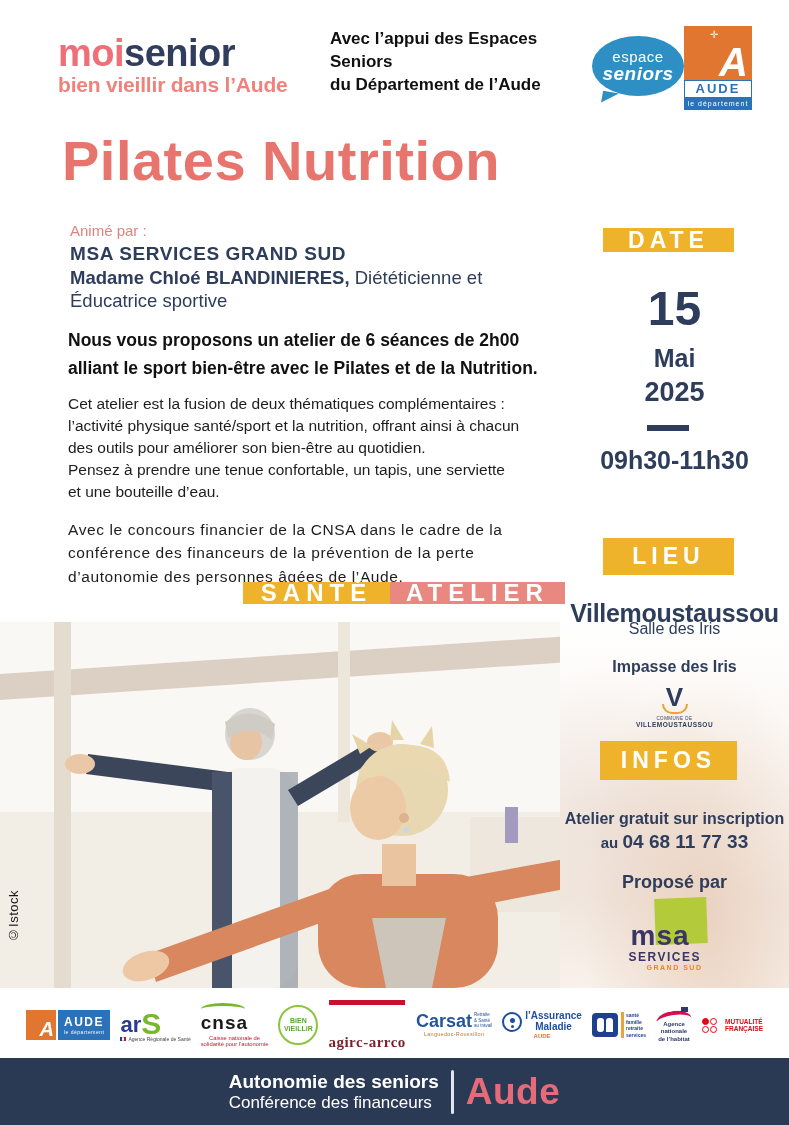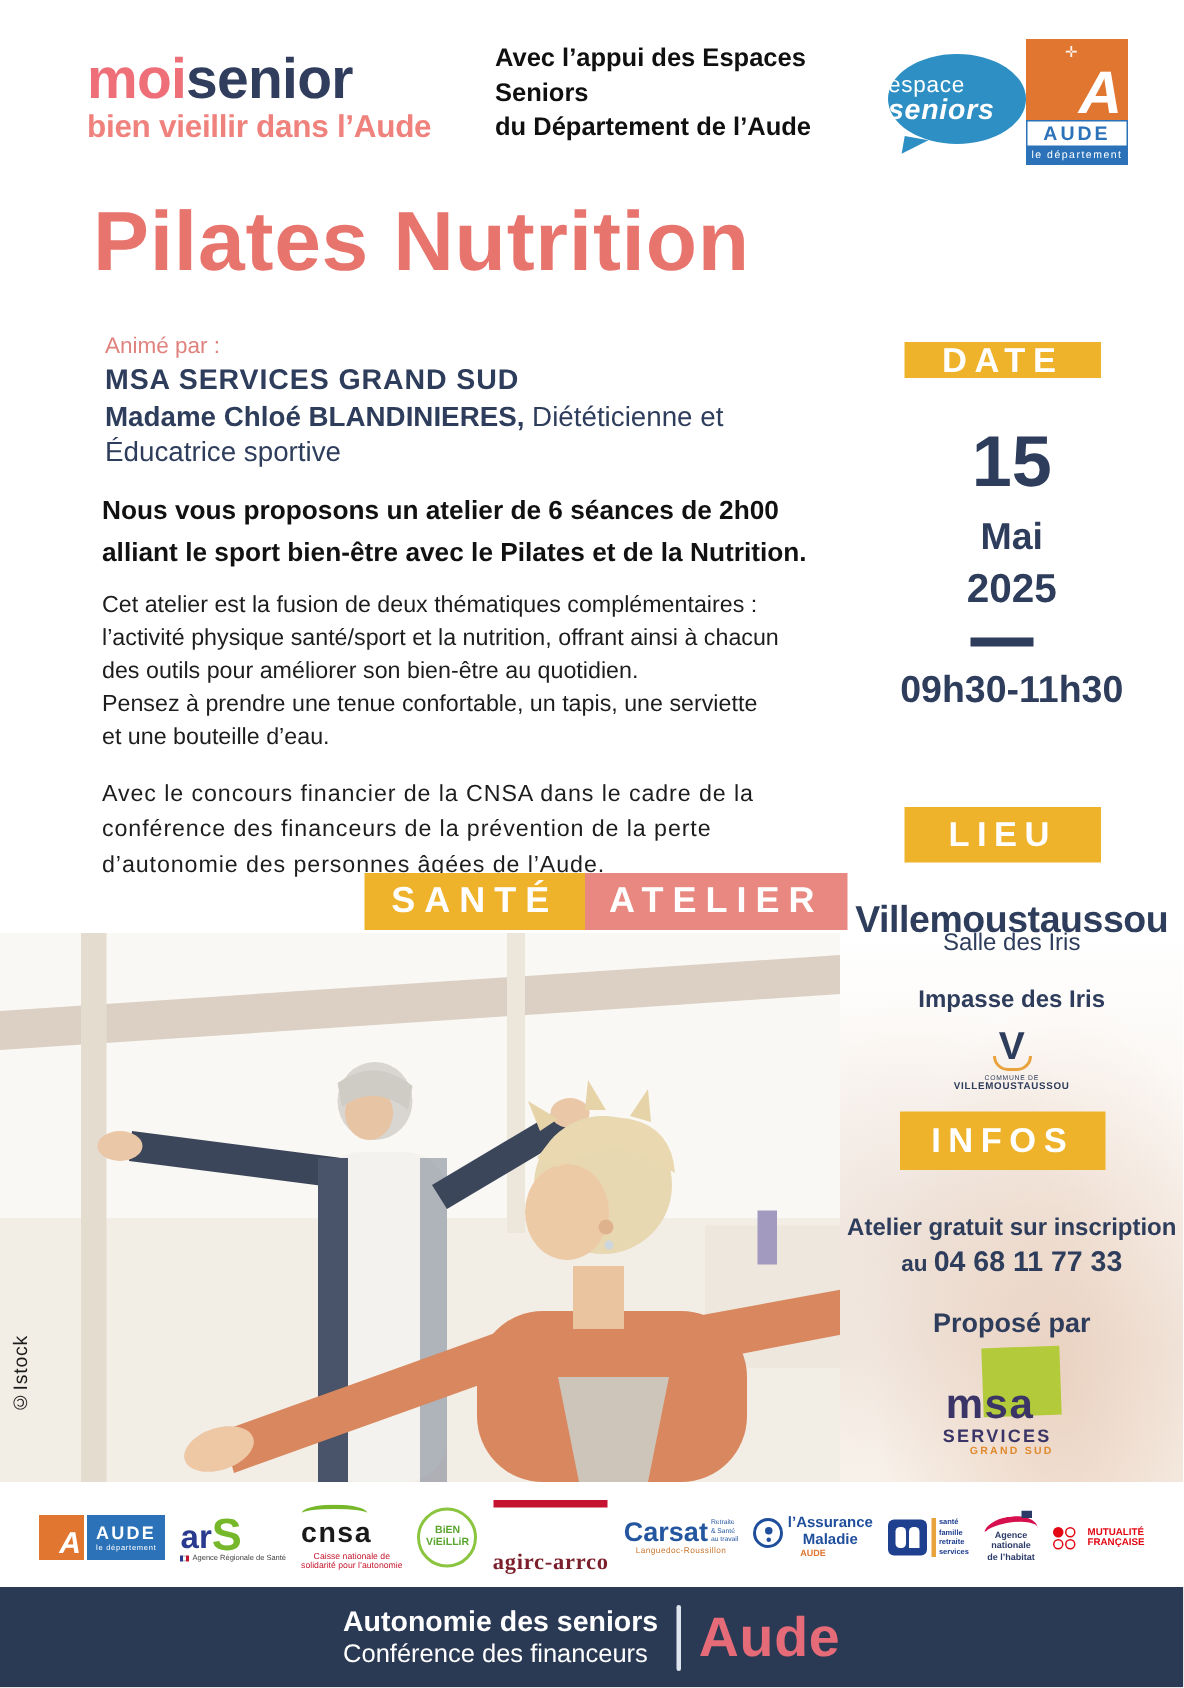--- a/index.html
+++ b/index.html
@@ -13,21 +13,21 @@
   .brand-moi{color:#ee6f78;}
   .brand-senior{color:#303d5c;}
   .brand-tagline{font-size:21px;font-weight:700;color:#f0827d;margin-top:2px;letter-spacing:-0.2px;}
   .support-text{
     position:absolute;left:330px;top:28px;width:270px;
     font-size:17px;font-weight:700;color:#101010;line-height:1.35;white-space:pre-line;
   }
   .espace-logo{position:absolute;left:592px;top:36px;width:92px;height:62px;}
   .espace-bubble{
     width:92px;height:60px;background:#2d8fc3;border-radius:50%;
-    display:flex;flex-direction:column;align-items:flex-start;justify-content:center;color:#fff;
+    display:flex;flex-direction:column;align-items:center;justify-content:center;color:#fff;
     position:relative;
   }
   .espace-bubble::after{
     content:"";position:absolute;left:10px;bottom:-8px;width:0;height:0;
     border-left:16px solid #2d8fc3;border-bottom:12px solid transparent;transform:rotate(10deg);
   }
   .esp-line1{font-size:15px;letter-spacing:0.5px;}
   .esp-line2{font-size:19px;font-weight:800;font-style:italic;margin-top:-2px;letter-spacing:0.5px;}
   .aude-logo{position:absolute;left:684px;top:26px;width:68px;}
   .aude-square{
@@ -49,21 +49,21 @@
   .person .r{white-space:pre-line;}
   .person1{top:266px;}
   .person2{top:293px;}
   
   .paragraph{position:absolute;left:68px;width:486px;color:#1d1d1d;white-space:pre-line;}
   .lead{top:326px;font-size:17.5px;font-weight:700;line-height:1.6;color:#111;}
   .p1{top:393px;font-size:15.5px;line-height:1.42;}
   .p2{top:459px;font-size:15.5px;line-height:1.42;}
   .p3{top:518px;font-size:15.5px;line-height:1.5;letter-spacing:0.6px;}
   
-  .tag{position:absolute;top:582px;height:38px;display:flex;align-items:center;justify-content:center;
+  .tag{position:absolute;top:582px;height:22px;display:flex;align-items:center;justify-content:center;
     color:#fff;font-size:24px;font-weight:700;letter-spacing:6px;}
   .tag-sante{left:243px;width:147px;background:#efb32b;}
   .tag-atelier{left:390px;width:175px;background:#e88880;}
   
   .photo{position:absolute;left:0;top:622px;width:570px;height:366px;overflow:hidden;}
   .credit{
     position:absolute;left:6px;top:268px;writing-mode:vertical-rl;transform:rotate(180deg);
     font-size:13px;color:#1b1b1b;letter-spacing:0.5px;
   }
   .sidebar-fade{

